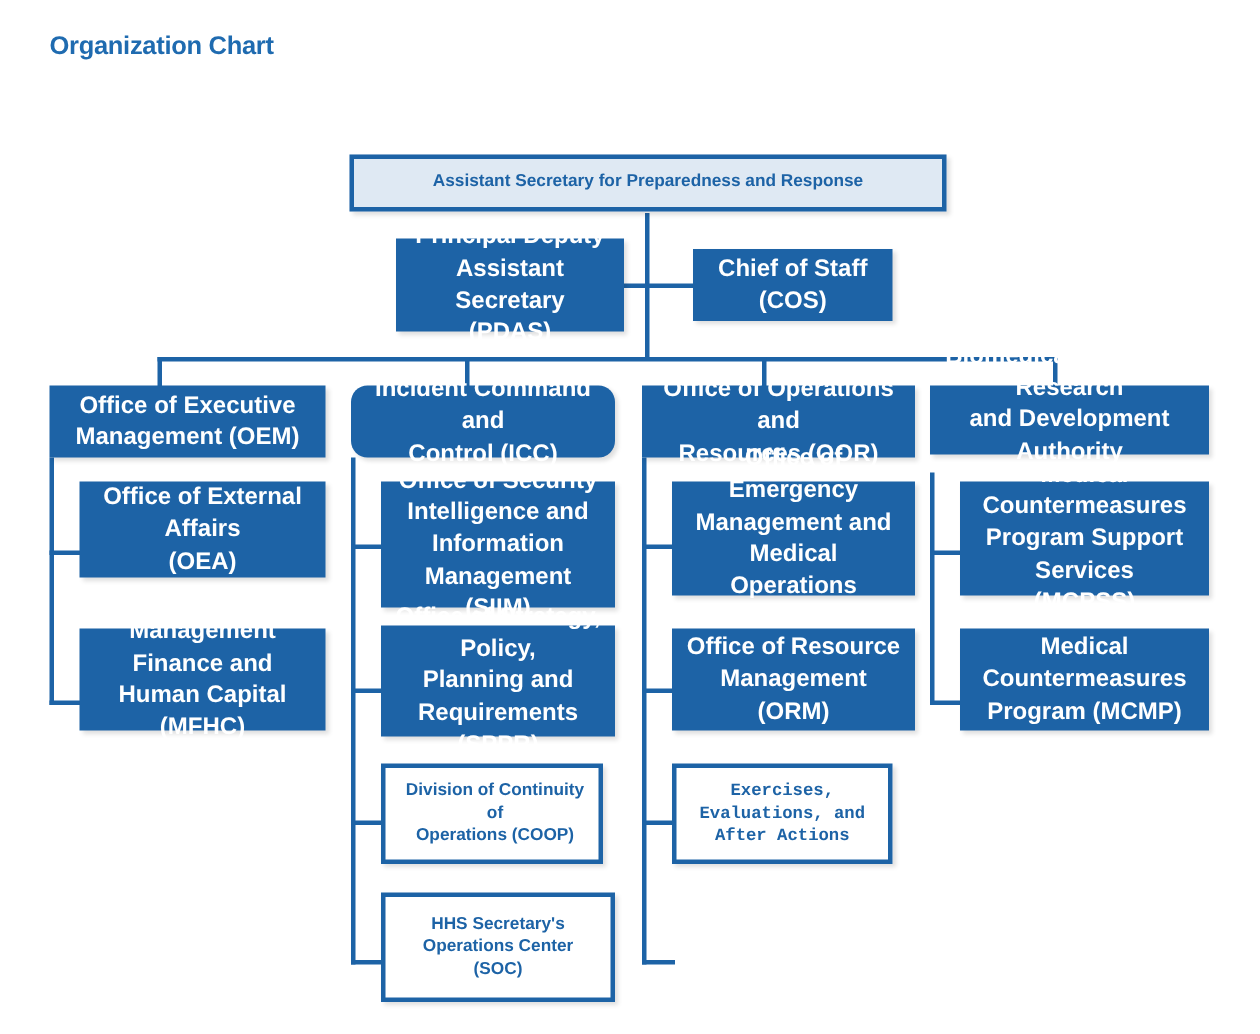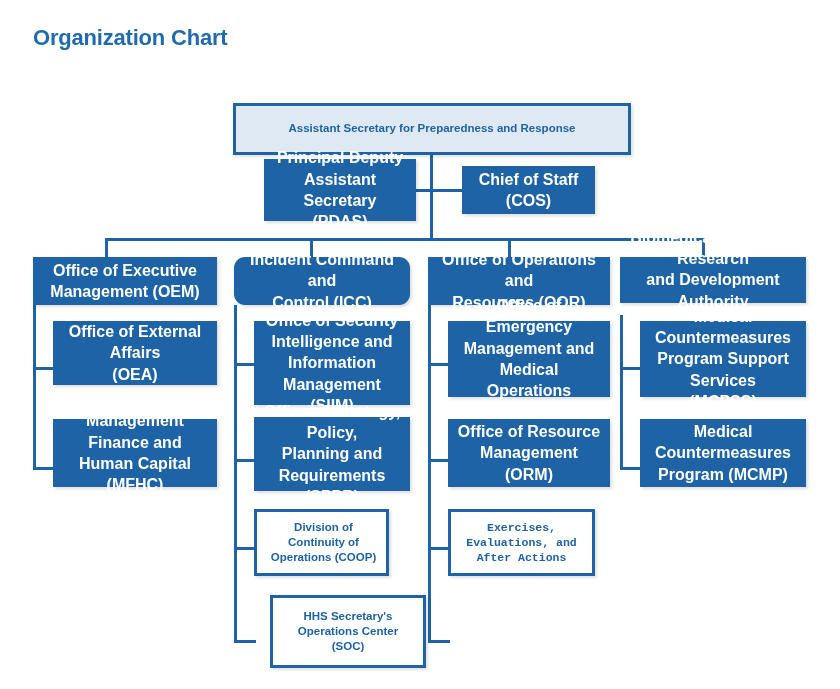--- a/index.html
+++ b/index.html
@@ -12,21 +12,21 @@
     height: 689px;
     position: relative;
     overflow: hidden;
     font-family: "Liberation Sans", sans-serif;
   }
 
   #page-title {
     position: absolute;
     left: 33px;
     top: 10px;
-    font-size: 22px;
+    font-size: 17px;
     font-weight: bold;
     color: #1f6bb0;
     letter-spacing: -0.2px;
   }
 
   #chart-canvas {
     position: absolute;
     left: 0;
     top: 0;
     width: 840px;
@@ -112,21 +112,21 @@
   <div class="connector" style="left:428px; top:305px; width:3px; height:338px;"></div>
   <div class="connector" style="left:428px; top:363px; width:22px; height:3px;"></div>
   <div class="connector" style="left:428px; top:459px; width:22px; height:3px;"></div>
   <div class="connector" style="left:428px; top:547px; width:22px; height:3px;"></div>
   <div class="connector" style="left:428px; top:640px; width:22px; height:3px;"></div>
 
   <div class="connector" style="left:620px; top:315px; width:3px; height:155px;"></div>
   <div class="connector" style="left:620px; top:367px; width:22px; height:3px;"></div>
   <div class="connector" style="left:620px; top:467px; width:22px; height:3px;"></div>
 
-  <div class="node style-root" style="left:233px; top:103px; width:398px; height:52px;">
+  <div class="node style-root" style="left:233px; top:103px; width:398px; height:38px;">
     <span class="node-text">Assistant Secretary for Preparedness and Response</span>
   </div>
 
   <div class="node style-solid" style="left:264px; top:159px; width:152px; height:62px;">
     <span class="node-text">Principal Deputy
 Assistant Secretary
 (PDAS)</span>
   </div>
   <div class="node style-solid" style="left:462px; top:166px; width:133px; height:48px;">
     <span class="node-text">Chief of Staff (COS)</span>
@@ -153,25 +153,25 @@
     <span class="node-text">Office of Security
 Intelligence and
 Information Management
 (SIIM)</span>
   </div>
   <div class="node style-solid" style="left:254px; top:417px; width:156px; height:74px;">
     <span class="node-text">Office of Strategy, Policy,
 Planning and
 Requirements (SPPR)</span>
   </div>
-  <div class="node style-outline" style="left:254px; top:509px; width:135px; height:67px;padding-left:12px;">
+  <div class="node style-outline" style="left:254px; top:509px; width:148px; height:67px;padding-left:12px;">
     <span class="node-text">Division of Continuity of
 Operations (COOP)</span>
   </div>
-  <div class="node style-outline" style="left:254px; top:595px; width:156px; height:73px;margin-left:16px;">
+  <div class="node style-outline" style="left:254px; top:595px; width:156px; height:73px;">
     <span class="node-text">HHS Secretary's
 Operations Center (SOC)</span>
   </div>
 
   <div class="node style-solid" style="left:428px; top:257px; width:182px; height:48px;">
     <span class="node-text">Office of Operations and
 Resources (OOR)</span>
   </div>
   <div class="node style-solid" style="left:448px; top:321px; width:162px; height:76px;">
     <span class="node-text">Office of Emergency

